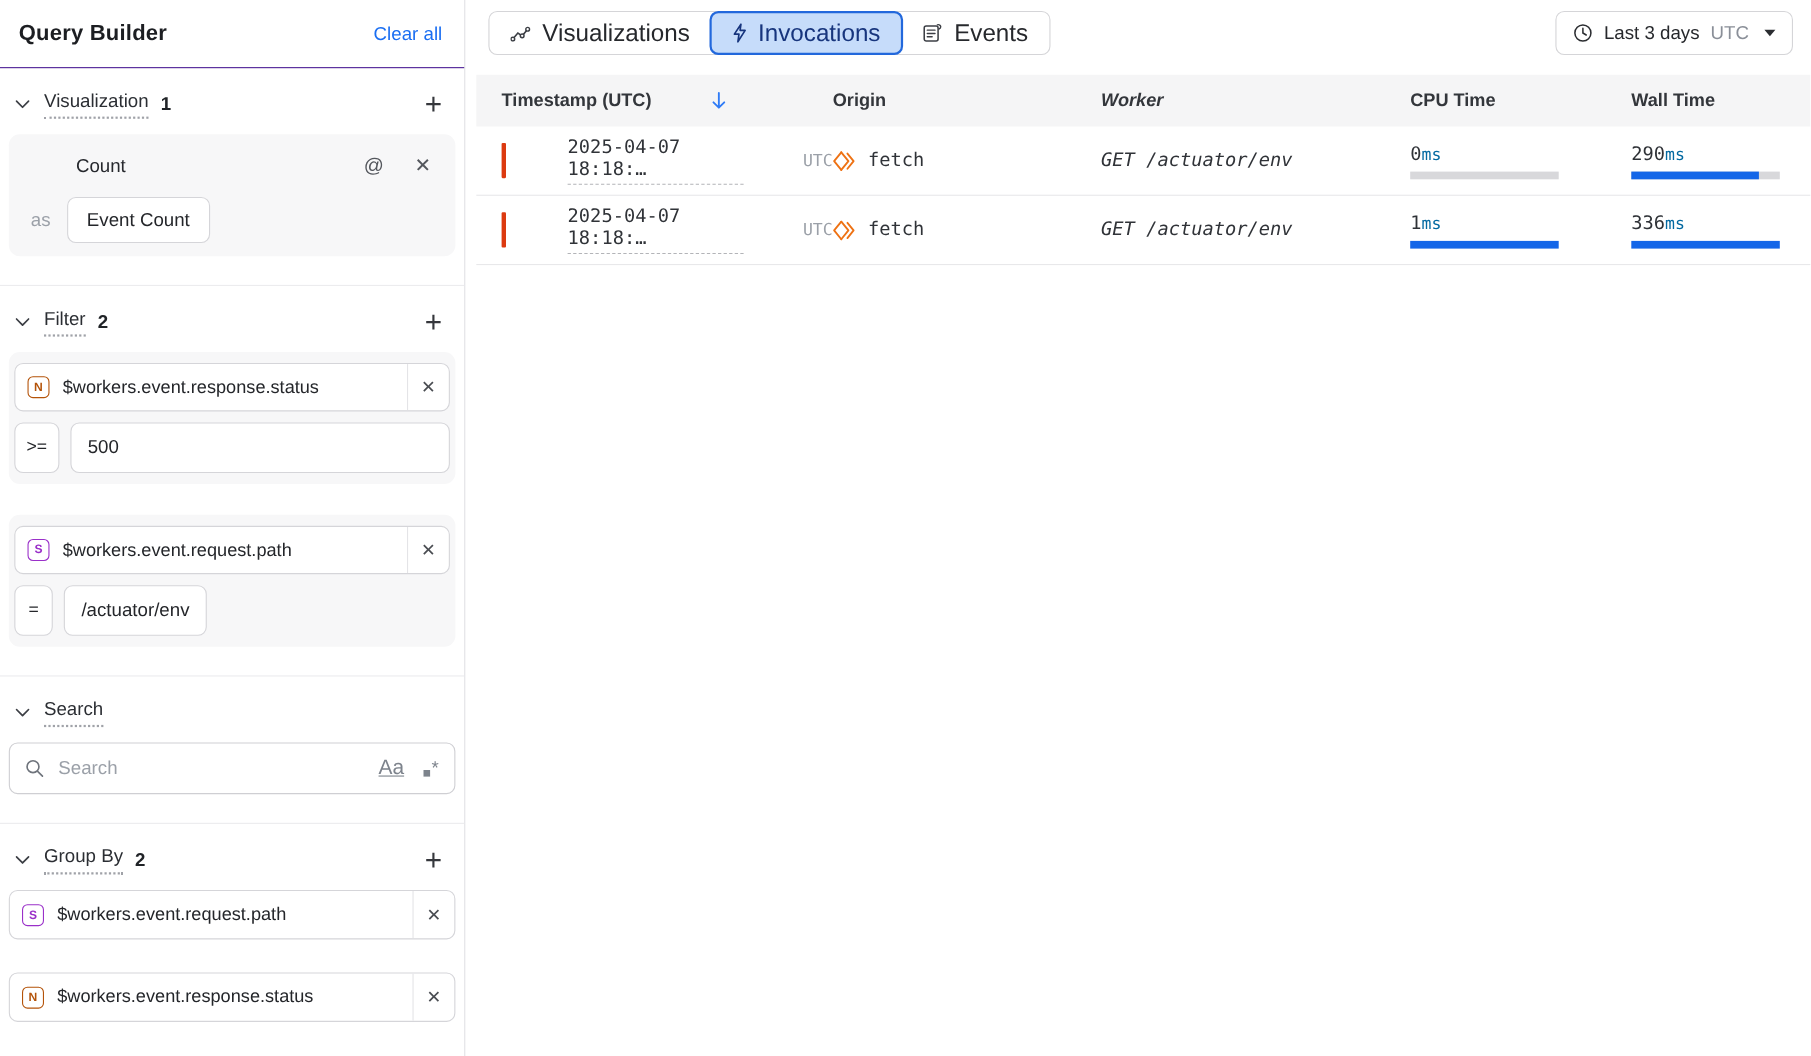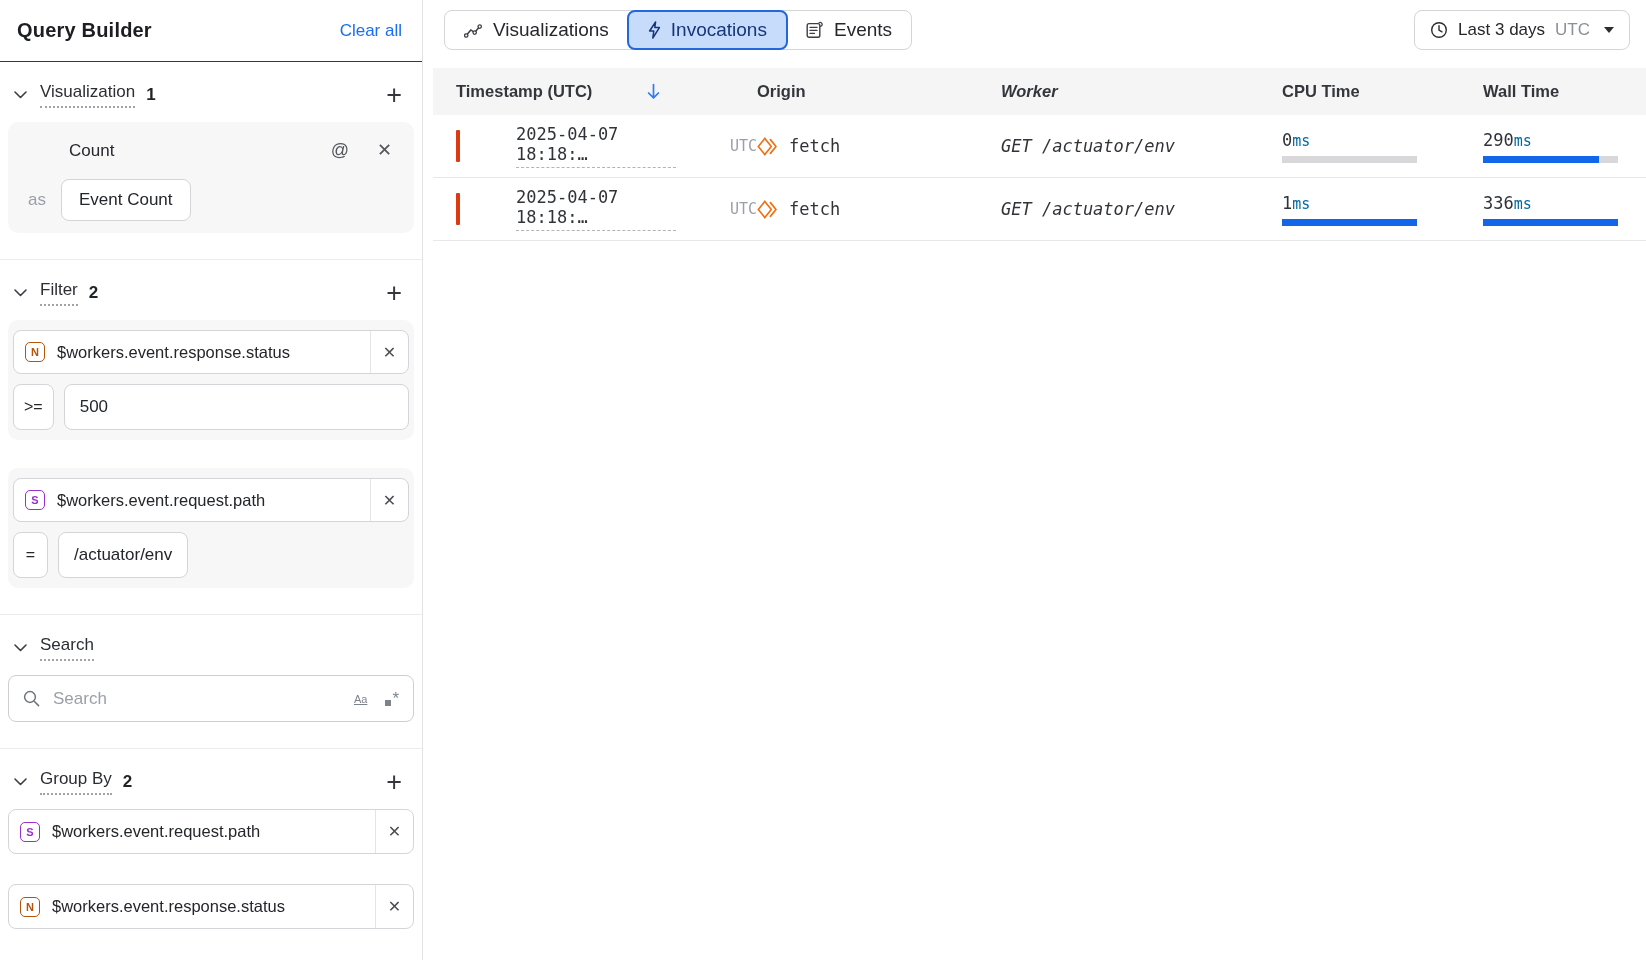--- a/index.html
+++ b/index.html
@@ -61,33 +61,33 @@
   .row-x{width:38px;align-self:stretch;display:flex;align-items:center;justify-content:center;border-left:1px solid var(--line);font-size:16px;color:#4a4d52;flex:none;}
   .op-row{display:flex;gap:10px;margin-top:10px;}
   .op-box{background:#fff;border:1px solid var(--box-border);border-radius:8px;height:46px;min-width:35px;display:flex;align-items:center;justify-content:center;font-size:16px;color:var(--ink);padding:0 10px;}
   .value-box{background:#fff;border:1px solid var(--box-border);border-radius:8px;height:46px;display:flex;align-items:center;padding:0 15px;font-size:17px;color:var(--ink);}
   .value-grow{flex:1;}
 
   .search-box{margin-top:8px;border:1px solid #cfcfd3;border-radius:8px;height:47px;display:flex;align-items:center;padding:0 14px;}
   .search-input{border:none;outline:none;flex:1;font-size:17px;color:var(--ink);margin-left:13px;font-family:inherit;background:transparent;}
   .search-input::placeholder{color:#9ba0a8;}
   .search-opts{display:flex;align-items:center;gap:18px;color:#7d838c;}
-  .match-case{font-size:11px;text-decoration:underline;}
+  .match-case{font-size:19px;text-decoration:underline;}
   .regex-icon{display:flex;align-items:flex-start;font-size:17px;line-height:1;}
   .regex-dot{width:6px;height:6px;background:#7d838c;margin-top:10px;margin-right:1px;}
 
   .group-row{background:#fff;border:1px solid var(--box-border);border-radius:8px;height:45px;display:flex;align-items:center;padding-left:11px;margin:0 0;overflow:hidden;}
   .group-row.first{margin-top:8px;}
   .group-row + .group-row{margin-top:30px;}
 
   
   .main{flex:1;display:flex;flex-direction:column;min-width:0;}
   .toolbar{height:68px;display:flex;align-items:flex-start;justify-content:space-between;padding:10px 16px 0 21px;}
   .tab-group{display:flex;border:1px solid #d5d5d8;border-radius:8px;height:40px;background:#fff;align-items:stretch;}
-  .tab{display:flex;align-items:center;gap:10px;padding:0 19px;font-size:19px;color:#26282c;border-radius:8px;}
+  .tab{display:flex;align-items:center;gap:10px;padding:0 19px;font-size:22px;color:#26282c;border-radius:8px;}
   .tab.active{background:var(--tab-active-bg);border:2px solid var(--tab-active-border);color:var(--tab-active-text);font-weight:500;margin:-1px;}
   .time-btn{height:40px;border:1px solid #d5d5d8;border-radius:8px;display:flex;align-items:center;gap:10px;padding:0 15px;font-size:17px;background:#fff;}
   .time-range{color:#26282c;}
   .time-tz{color:#8a8f98;}
   .caret-down{width:0;height:0;border-left:5.5px solid transparent;border-right:5.5px solid transparent;border-top:6.5px solid #2b2d31;margin-left:4px;}
 
   .table-area{margin-left:10px;flex:1;display:flex;flex-direction:column;}
   .thead{background:#f5f5f6;height:47px;display:flex;align-items:center;font-weight:700;font-size:16.5px;color:#33363b;}
   .col-ts{width:324px;padding-left:23px;display:flex;align-items:center;flex:none;gap:45px;}
   .col-origin{width:244px;flex:none;}

